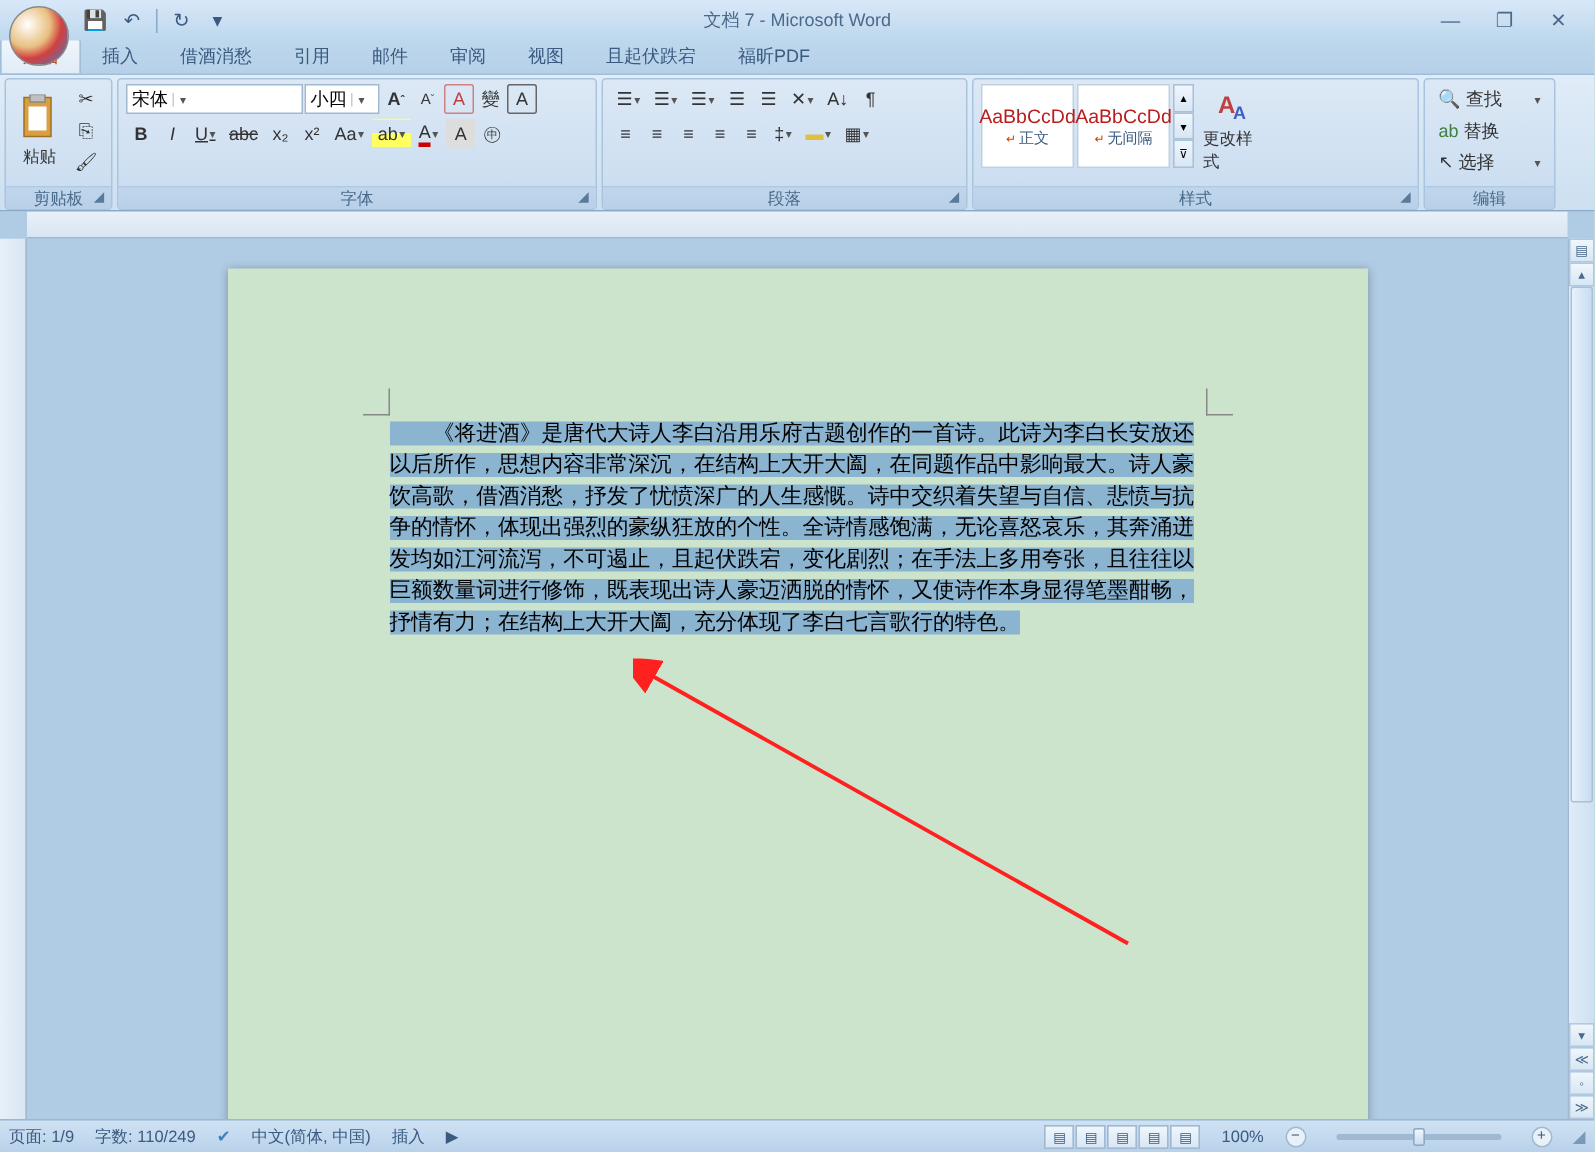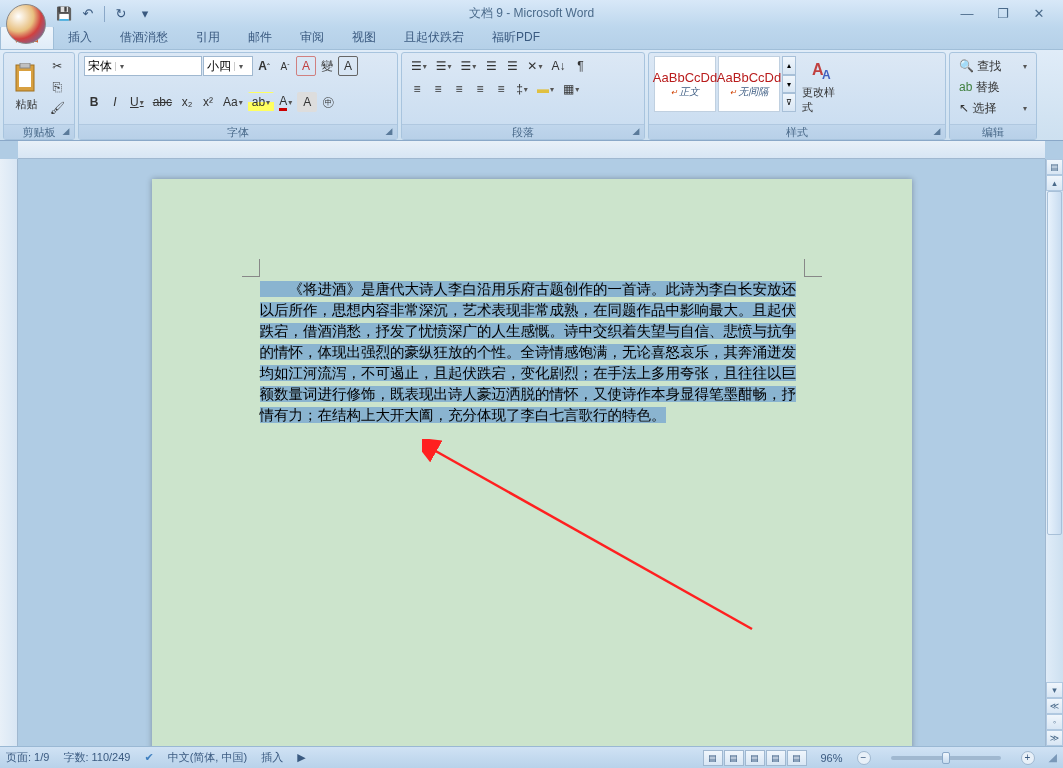--- a/index.html
+++ b/index.html
@@ -34,21 +34,21 @@
 .combo { height: 20px; background: #fff; border: 1px solid #a0b8d0; display: flex; align-items: center; padding: 0 3px; font-size: 12px; }
 .combo .dd-btn { width: 13px; text-align: center; font-size: 8px; color: #555; border-left: 1px solid #ccc; margin-left: 3px; cursor: pointer; }
 
 .vstack { display: flex; flex-direction: column; gap: 1px; }
 .hstack { display: flex; gap: 1px; align-items: center; }
 
 .style-gal { display: flex; gap: 2px; }
 .style-item { width: 62px; height: 56px; background: #fff; border: 1px solid #c0d0e0; display: flex; flex-direction: column; align-items: center; justify-content: center; cursor: pointer; }
 .style-item .prev { font-size: 13px; color: #b91c1c; }
 .style-item .prev.big { font-size: 18px; font-weight: bold; }
-.style-item .lbl { font-size: 10px; color: #3a5a80; margin-top: 0; font-style: italic; }
+.style-item .lbl { font-size: 10px; color: #3a5a80; margin-top: 0; }
 .style-item .em { color: #d04000; font-size: 8px; margin-right: 2px; }
 .gal-nav { display: flex; flex-direction: column; width: 14px; }
 .gal-nav div { flex: 1; border: 1px solid #a8c0d8; background: linear-gradient(#f0f6fc, #d8e6f4); font-size: 8px; display: flex; align-items: center; justify-content: center; cursor: pointer; }
 
 
 .docshell { flex: 1; display: flex; flex-direction: column; background: #b0cce4; overflow: hidden; position: relative; }
 .hruler { height: 18px; background: linear-gradient(#e8f0f8, #d8e6f4); border-bottom: 1px solid #a0b8d0; margin: 0 18px; position: relative; }
 .docarea { flex: 1; display: flex; overflow: hidden; }
 .vruler { width: 18px; background: linear-gradient(90deg, #e8f0f8, #d8e6f4); border-right: 1px solid #a0b8d0; }
 .page-viewport { flex: 1; background: #b0cce4; display: flex; justify-content: center; padding-top: 20px; overflow: hidden; position: relative; }
@@ -84,21 +84,21 @@
 
 <div class="titlebar">
   <div class="office-btn"></div>
   <div class="qat">
     <div class="qat-btn">💾</div>
     <div class="qat-btn">↶</div>
     <div class="qat-sep"></div>
     <div class="qat-btn">↻</div>
     <div class="qat-btn">▾</div>
   </div>
-  <div class="title-text">文档 9 - Microsoft Word</div>
+  <div class="title-text">文档 7 - Microsoft Word</div>
   <div class="win-controls">
     <div class="win-btn">—</div>
     <div class="win-btn">❐</div>
     <div class="win-btn">✕</div>
   </div>
 </div>
 
 <div class="menutabs">
   <div class="tab active">开始</div>
   <div class="tab">插入</div>
@@ -132,21 +132,21 @@
           </div>
         <div class="rbtn">
             <span>🖌</span>
           </div>
       </div>
     </div>
     <div class="group-label"><span>剪贴板</span><span class="group-launcher">◢</span></div>
   </div>
 
   <div class="group" style="width:320px">
-    <div class="group-body vstack" style="gap:16px">
+    <div class="group-body vstack" style="gap:3px">
       <div class="hstack">
         <div class="combo" style="width:118px">
             <span>宋体</span>
             <span class="dd-btn">▾</span>
           </div>
         <div class="combo" style="width:50px">
             <span>小四</span>
             <span class="dd-btn">▾</span>
           </div>
         <div class="rbtn" style="font-weight:bold">A<sup style="font-size:8px">ˆ</sup></div>
@@ -288,21 +288,21 @@
 </div>
 
 <div class="docshell">
   <div class="hruler"></div>
   <div class="docarea">
     <div class="vruler"></div>
     <div class="page-viewport">
       <div class="page">
         <div class="page-margin-mark mm-tl"></div>
         <div class="page-margin-mark mm-tr"></div>
-        <div class="doc-text"><span class="sel">　　《将进酒》是唐代大诗人李白沿用乐府古题创作的一首诗。此诗为李白长安放还以后所作，思想内容非常深沉，艺术表现非常成熟，在同题作品中影响最大。且起伏跌宕，借酒消愁，抒发了忧愤深广的人生感慨。诗中交织着失望与自信、悲愤与抗争的情怀，体现出强烈的豪纵狂放的个性。全诗情感饱满，无论喜怒哀乐，其奔涌迸发均如江河流泻，不可遏止，且起伏跌宕，变化剧烈；在手法上多用夸张，且往往以巨额数量词进行修饰，既表现出诗人豪迈洒脱的情怀，又使诗作本身显得笔墨酣畅，抒情有力；在结构上大开大阖，充分体现了李白七言歌行的特色。</span></div>
+        <div class="doc-text"><span class="sel">　　《将进酒》是唐代大诗人李白沿用乐府古题创作的一首诗。此诗为李白长安放还以后所作，思想内容非常深沉，在结构上大开大阖，在同题作品中影响最大。诗人豪饮高歌，借酒消愁，抒发了忧愤深广的人生感慨。诗中交织着失望与自信、悲愤与抗争的情怀，体现出强烈的豪纵狂放的个性。全诗情感饱满，无论喜怒哀乐，其奔涌迸发均如江河流泻，不可遏止，且起伏跌宕，变化剧烈；在手法上多用夸张，且往往以巨额数量词进行修饰，既表现出诗人豪迈洒脱的情怀，又使诗作本身显得笔墨酣畅，抒情有力；在结构上大开大阖，充分体现了李白七言歌行的特色。</span></div>
         <svg class="arrow" style="left:270px;top:260px;width:340px;height:200px">
           <defs>
               <marker id="ah" markerWidth="12" markerHeight="10" refX="2" refY="5" orient="auto">
                 <polygon points="0,0 12,5 0,10" fill="#ff2020"></polygon>
               </marker>
             </defs>
           <line x1="330" y1="190" x2="10" y2="10" stroke="#ff2020" stroke-width="2.5" marker-end="url(#ah)"></line>
         </svg>
       </div>
     </div>
@@ -328,20 +328,20 @@
   <span>插入</span>
   <span>▶</span>
   <span class="spacer"></span>
   <div class="view-btns">
     <div class="vb">▤</div>
     <div class="vb">▤</div>
     <div class="vb">▤</div>
     <div class="vb">▤</div>
     <div class="vb">▤</div>
   </div>
-  <span>96%</span>
+  <span>100%</span>
   <div class="zoom-btn">−</div>
   <div class="zoom-slider">
       <div class="zthumb"></div>
     </div>
   <div class="zoom-btn">+</div>
   <span style="color:#7a98b8">◢</span>
 </div>
 
 </body></html>

